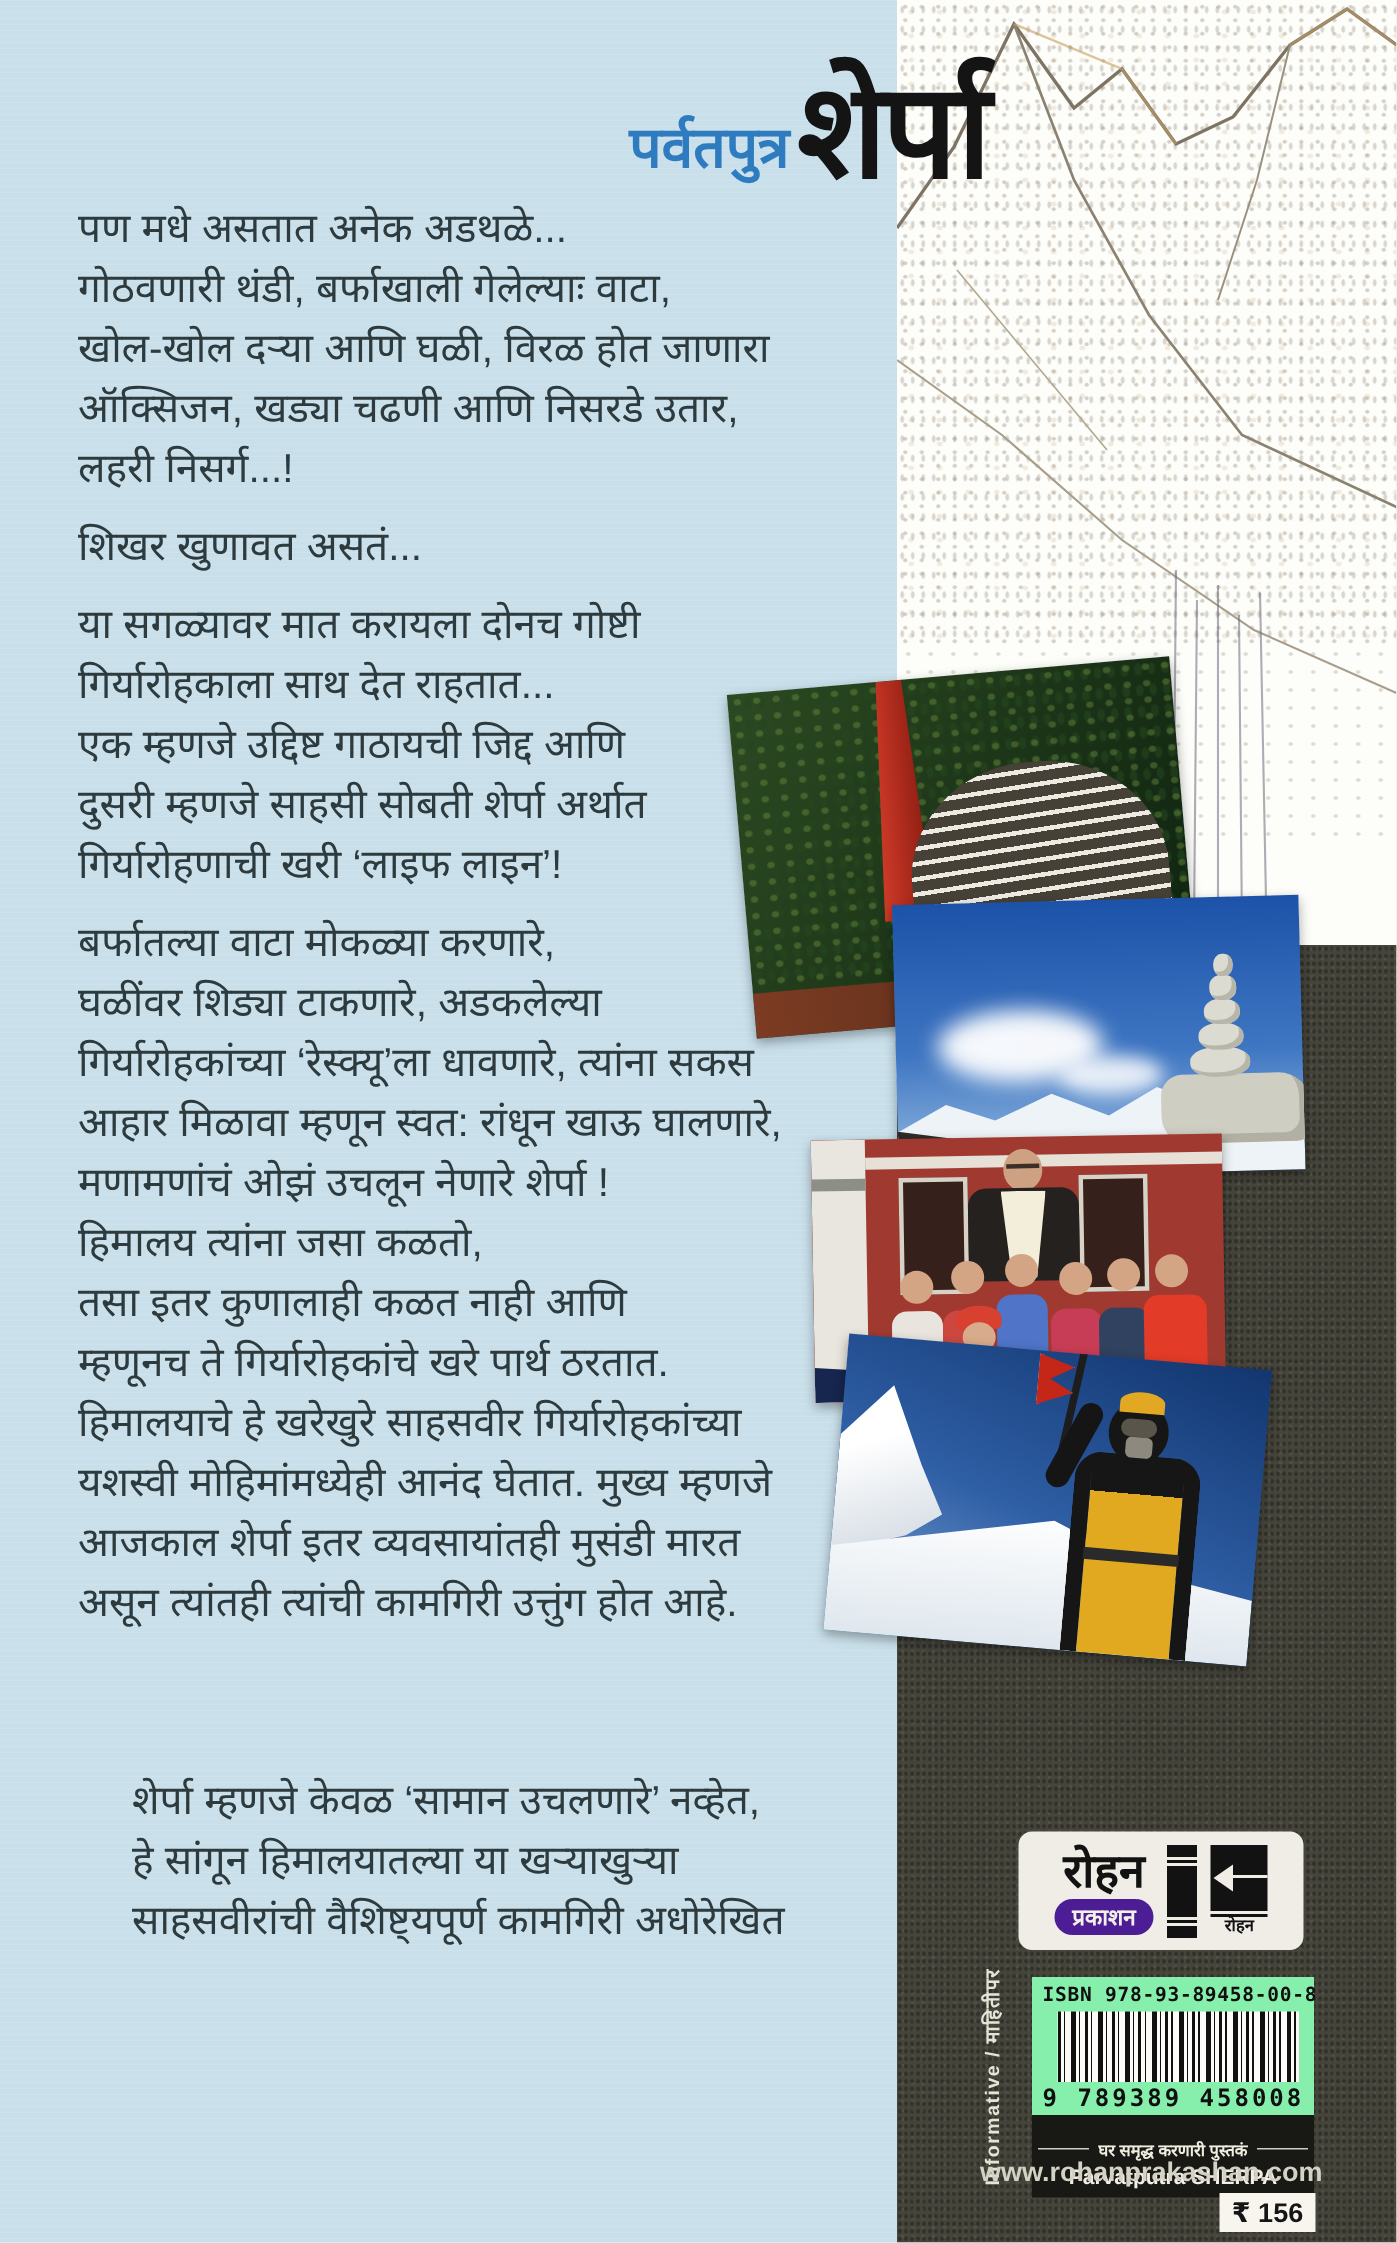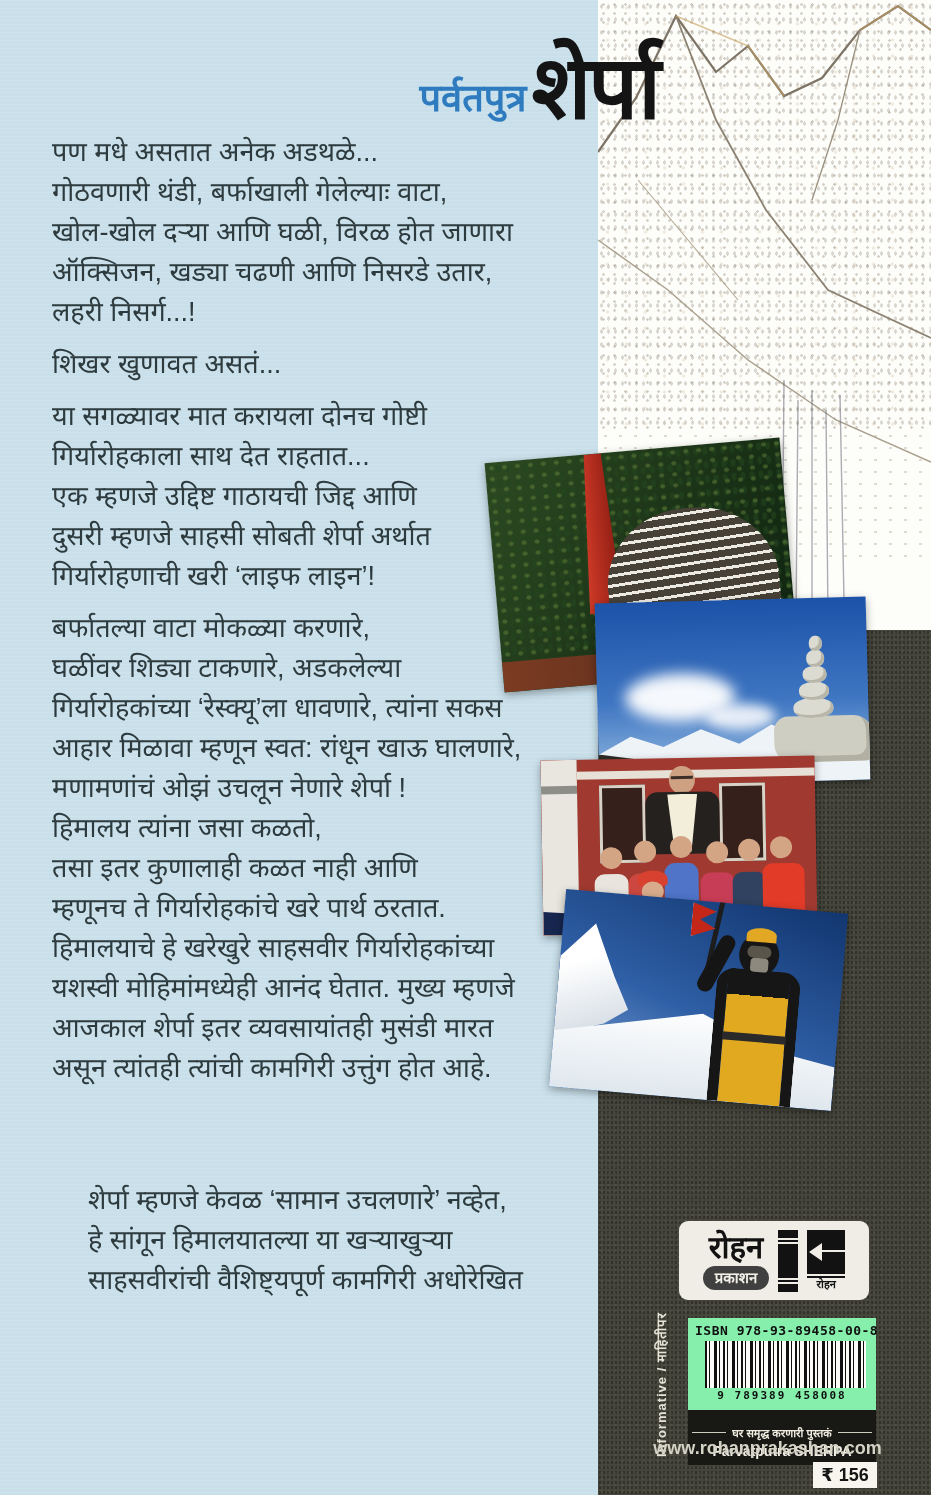--- a/index.html
+++ b/index.html
@@ -126,21 +126,21 @@
   .ph-climber .torso{position:absolute;left:158px;top:64px;width:84px;height:134px;border-radius:18px 18px 0 0;
     background:linear-gradient(180deg,#161616 0 26px,#e0a91f 26px 100%);
     border-left:11px solid #161616;border-right:11px solid #161616;box-sizing:border-box;}
   .ph-climber .harness{position:absolute;left:168px;top:128px;width:64px;height:8px;background:#2a2a2a;}
 
   
   .logo-box{left:679px;top:1221px;width:190px;height:79px;background:#efede6;border-radius:9px;
     display:flex;align-items:center;justify-content:center;gap:9px;z-index:2;}
   .logo-left{text-align:center;}
   .logo-name{font-size:31px;font-weight:800;color:#121212;line-height:1;}
-  .logo-pill{margin-top:3px;background:#404040;color:#f3f0e8;font-size:15px;font-weight:700;
+  .logo-pill{margin-top:3px;background:#4c1d95;color:#f3f0e8;font-size:15px;font-weight:700;
     padding:1px 12px 3px;border-radius:12px;}
   .logo-spine{width:20px;height:62px;
     background:linear-gradient(180deg,#121212 0 8px,#efede6 8px 10px,#121212 10px 12px,#efede6 12px 14px,#121212 14px 48px,#efede6 48px 50px,#121212 50px 52px,#efede6 52px 54px,#121212 54px 100%);}
   .logo-mark-wrap{text-align:center;}
   .logo-mark{position:relative;width:38px;height:44px;background:#121212;}
   .logo-mark .fold{position:absolute;left:2px;top:13px;width:0;height:0;
     border-top:9px solid rgba(0,0,0,0);border-bottom:9px solid rgba(0,0,0,0);border-right:13px solid #efede6;}
   .logo-mark .split{position:absolute;left:14px;top:20px;width:24px;height:2px;background:#efede6;}
   .logo-mark-text{font-size:11px;font-weight:700;color:#121212;border-top:2px solid #121212;margin-top:2px;line-height:1.2;}
 
@@ -148,21 +148,21 @@
     display:flex;align-items:center;justify-content:center;
     writing-mode:vertical-rl;transform:rotate(180deg);
     font-size:13px;font-weight:700;color:#e6e4d6;letter-spacing:1px;white-space:nowrap;}
 
   .barcode-card{left:688px;top:1318px;width:188px;z-index:2;}
   .card-white{background:#86efac;height:92px;padding:5px 7px 0;box-sizing:border-box;}
   .isbn-line{font-family:"DejaVu Sans Mono",monospace;font-size:13px;font-weight:700;
     text-align:center;color:#101010;letter-spacing:.5px;white-space:nowrap;}
   .bars{height:47px;margin:3px 3px 0 10px;background-color:#fcfbf7;
     background-image:repeating-linear-gradient(90deg,#101010 0 2px,rgba(0,0,0,0) 2px 4px,#101010 4px 5px,rgba(0,0,0,0) 5px 9px,#101010 9px 12px,rgba(0,0,0,0) 12px 14px,#101010 14px 15px,rgba(0,0,0,0) 15px 18px);}
-  .digits{font-family:"DejaVu Sans Mono",monospace;font-size:11px;font-weight:700;color:#101010;
+  .digits{font-family:"DejaVu Sans Mono",monospace;font-size:16px;font-weight:700;color:#101010;
     text-align:center;letter-spacing:2px;margin-top:1px;white-space:nowrap;}
   .card-black{background:#181814;padding:15px 4px 6px;text-align:center;}
   .tagline-row{display:flex;align-items:center;gap:6px;color:#efece0;font-size:11px;font-weight:600;white-space:nowrap;}
   .tag-line{flex:1;height:1px;background:#cfccc0;}
   .title-en{font-size:14px;font-weight:600;color:#f2efe6;margin-top:3px;}
 
   .website{left:645px;top:1438px;width:245px;text-align:center;z-index:2;
     font-size:18px;font-weight:700;color:#d4d2c4;}
   .price-box{left:813px;top:1462px;width:64px;height:26px;background:#f7f5ee;z-index:2;
     display:flex;align-items:center;justify-content:center;

